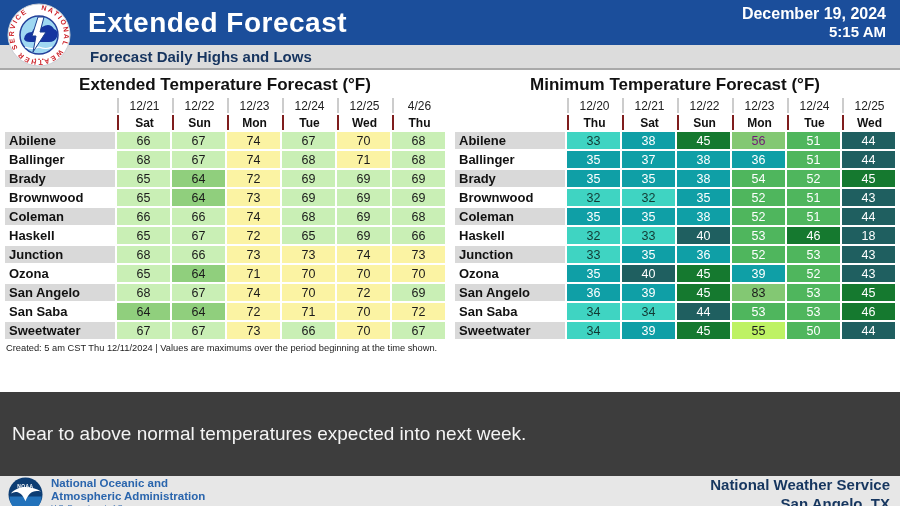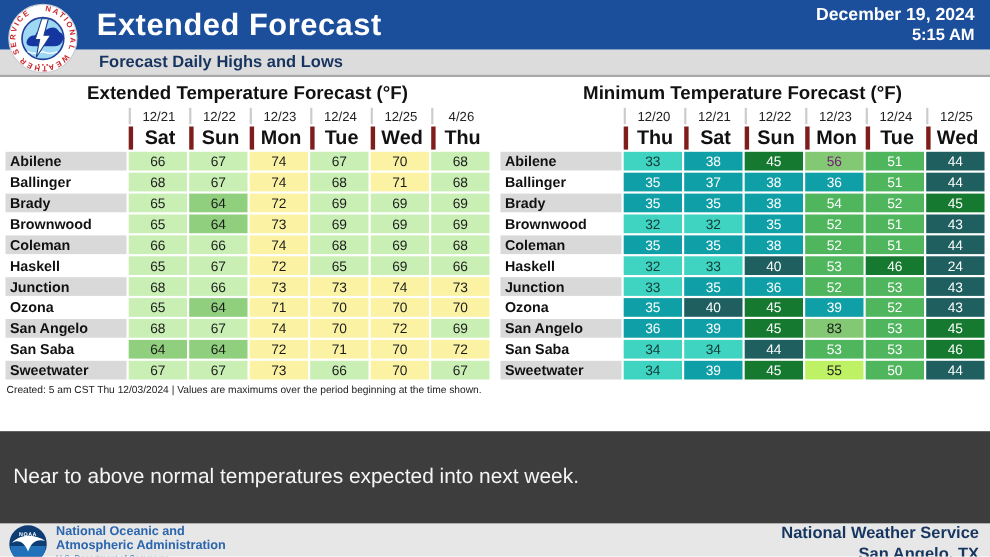--- a/index.html
+++ b/index.html
@@ -21,21 +21,21 @@
   .subtitle-bar span { margin-left:90px; font-size:15px; font-weight:bold; color:var(--subtitle-text,#16345f); }
 
   
   .content { height:308px; display:flex; background:#fff; }
   .table-panel { width:450px; padding:2px 3px 0 3px; }
   .panel-title { text-align:center; font-size:17px; font-weight:bold; color:#111; margin:3px 0 1px; }
   table.temp { width:100%; border-collapse:separate; border-spacing:2px; table-layout:fixed; }
   col.labelcol { width:110px; }
   th.blank { background:#fff; }
   th.date { font-weight:normal; font-size:12px; color:#222; height:15px; border-left:2px solid #ccc; }
-  th.day  { font-weight:bold;   font-size:18px; color:#111; height:15px; border-left:4px solid #7f1d1d; }
+  th.day  { font-weight:bold;   font-size:12px; color:#111; height:15px; border-left:2px solid #7f1d1d; }
   td.city { font-size:13px; font-weight:bold; color:#111; padding-left:4px; height:17px;
             white-space:nowrap; overflow:hidden; }
   td.city.even { background:#d9d9d9; }
   td.city.odd  { background:#ffffff; }
   td.val { text-align:center; font-size:12.5px; height:17px; }
   .footnote { font-size:9.3px; color:#222; margin:2px 0 0 3px; white-space:nowrap; }
 
   
   .spacer { height:14px; background:#fff; }
   .banner { height:84px; background:var(--banner-bg,#3d3d3d); display:flex; align-items:center; }
@@ -209,21 +209,21 @@
               <td class="city even">Sweetwater</td>
               <td class="val" style="background:#c9efb5;color:#1b1b1b">67</td>
               <td class="val" style="background:#c9efb5;color:#1b1b1b">67</td>
               <td class="val" style="background:#fbf3a3;color:#1b1b1b">73</td>
               <td class="val" style="background:#c9efb5;color:#1b1b1b">66</td>
               <td class="val" style="background:#fbf3a3;color:#1b1b1b">70</td>
               <td class="val" style="background:#c9efb5;color:#1b1b1b">67</td>
             </tr>
           </tbody>
         </table>
-      <div class="footnote">Created: 5 am CST Thu 12/03/2024  |  Values are maximums over the period beginning at the time shown.</div>
+      <div class="footnote">Created: 5 am CST Thu 12/11/2024  |  Values are maximums over the period beginning at the time shown.</div>
     </section>
     <section class="table-panel">
       <h2 class="panel-title">Minimum Temperature Forecast (°F)</h2>
       <table class="temp" id="min-table">
           <colgroup>
             <col class="labelcol">
             <col>
             <col>
             <col>
             <col>
@@ -296,21 +296,21 @@
               <td class="val" style="background:#4fb65d;color:#ffffff">51</td>
               <td class="val" style="background:#1f5f60;color:#ffffff">44</td>
             </tr>
             <tr>
               <td class="city odd">Haskell</td>
               <td class="val" style="background:#3fd4c2;color:#123a34">32</td>
               <td class="val" style="background:#3fd4c2;color:#123a34">33</td>
               <td class="val" style="background:#1f5f60;color:#ffffff">40</td>
               <td class="val" style="background:#4fb65d;color:#ffffff">53</td>
               <td class="val" style="background:#15792f;color:#ffffff">46</td>
-              <td class="val" style="background:#1f5f60;color:#ffffff">24</td>
+              <td class="val" style="background:#1f5f60;color:#ffffff">18</td>
             </tr>
             <tr>
               <td class="city even">Junction</td>
               <td class="val" style="background:#3fd4c2;color:#123a34">33</td>
               <td class="val" style="background:#0f9fa6;color:#ffffff">35</td>
               <td class="val" style="background:#0f9fa6;color:#ffffff">36</td>
               <td class="val" style="background:#4fb65d;color:#ffffff">52</td>
               <td class="val" style="background:#4fb65d;color:#ffffff">53</td>
               <td class="val" style="background:#1f5f60;color:#ffffff">43</td>
             </tr>

